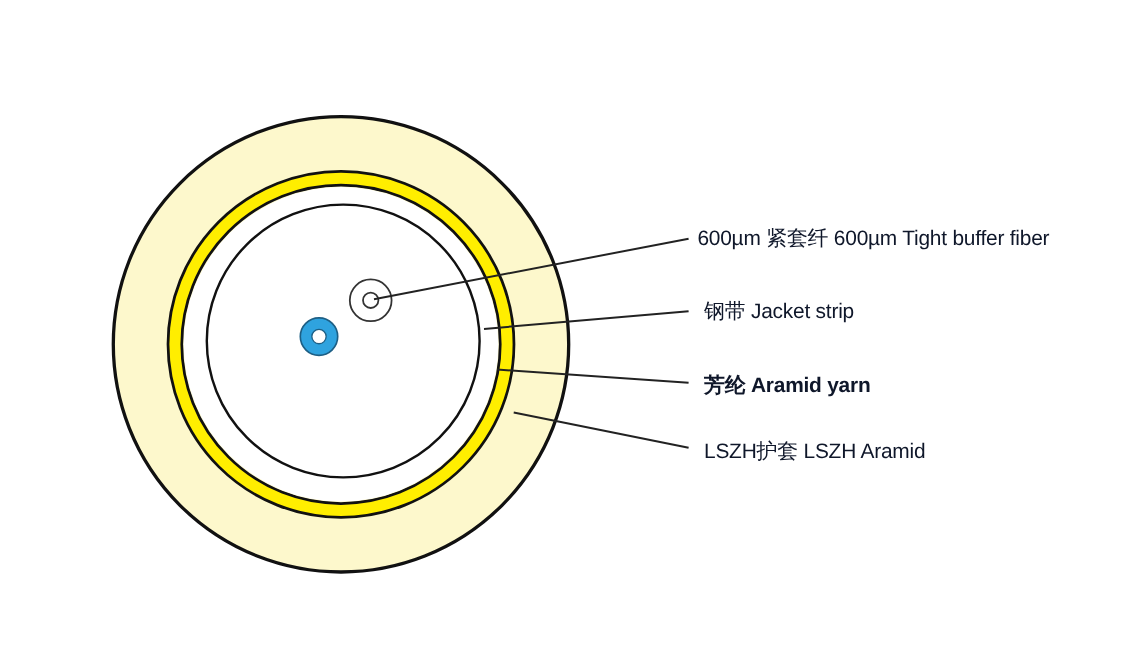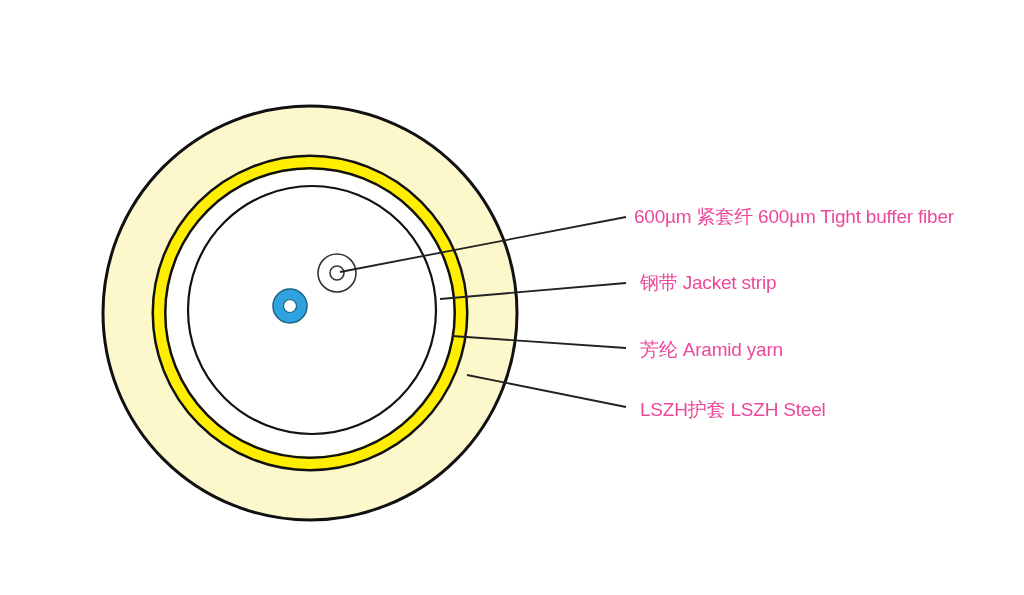--- a/index.html
+++ b/index.html
@@ -1,19 +1,19 @@
 <!DOCTYPE html>
 <html><head>
   <meta charset="utf-8">
   <style>
     html, body { margin: 0; padding: 0; background: #ffffff; }
     body { width: 1024px; height: 595px; position: relative; overflow: hidden;
            font-family: "Liberation Sans", "DejaVu Sans", sans-serif; }
     #diagram { position: absolute; left: 0; top: 0; }
-    .label { position: absolute; font-size: 19px; color: #ec4899; white-space: nowrap;
+    .label { position: absolute; font-size: 19px; color: #0f172a; white-space: nowrap;
              font-family: "Liberation Sans", "DejaVu Sans", sans-serif; letter-spacing: -0.2px; }
   </style>
 </head>
 <body>
 
 <svg id="diagram" width="1024" height="595" viewBox="0 0 1024 595" xmlns="http://www.w3.org/2000/svg">
 
   <circle cx="310" cy="313" r="207" fill="#fdf8cc" stroke="#111" stroke-width="3"></circle>
 
   <circle cx="310" cy="313" r="151" fill="none" stroke="#111" stroke-width="15"></circle>
@@ -30,14 +30,14 @@
   <circle cx="337" cy="273" r="7" fill="#ffffff" stroke="#333" stroke-width="1.6"></circle>
 
   <line x1="340" y1="272" x2="626" y2="217" stroke="#222" stroke-width="1.8"></line>
   <line x1="440" y1="299" x2="626" y2="283" stroke="#222" stroke-width="1.8"></line>
   <line x1="452" y1="336" x2="626" y2="348" stroke="#222" stroke-width="1.8"></line>
   <line x1="467" y1="375" x2="626" y2="407" stroke="#222" stroke-width="1.8"></line>
 </svg>
 
 <div class="label" style="left:634px; top:204px;">600µm 紧套纤 600µm Tight buffer fiber</div>
 <div class="label" style="left:640px; top:270px;">钢带   Jacket strip</div>
-<div class="label" style="left:640px; top:337px;">芳纶   Aramid yarn</div>
-<div class="label" style="left:640px; top:397px;">LSZH护套   LSZH Steel</div>
+<div class="label" style="left:640px; top:337px;font-weight:bold;">芳纶   Aramid yarn</div>
+<div class="label" style="left:640px; top:397px;">LSZH护套   LSZH Aramid</div>
 
 </body></html>

